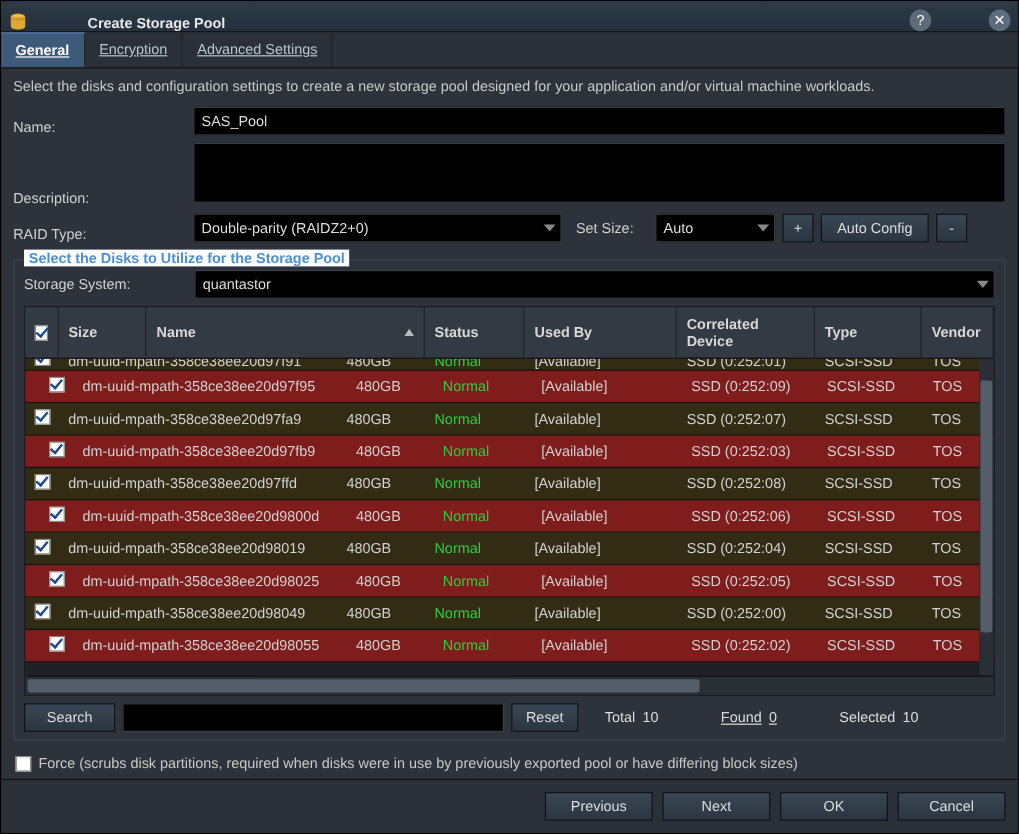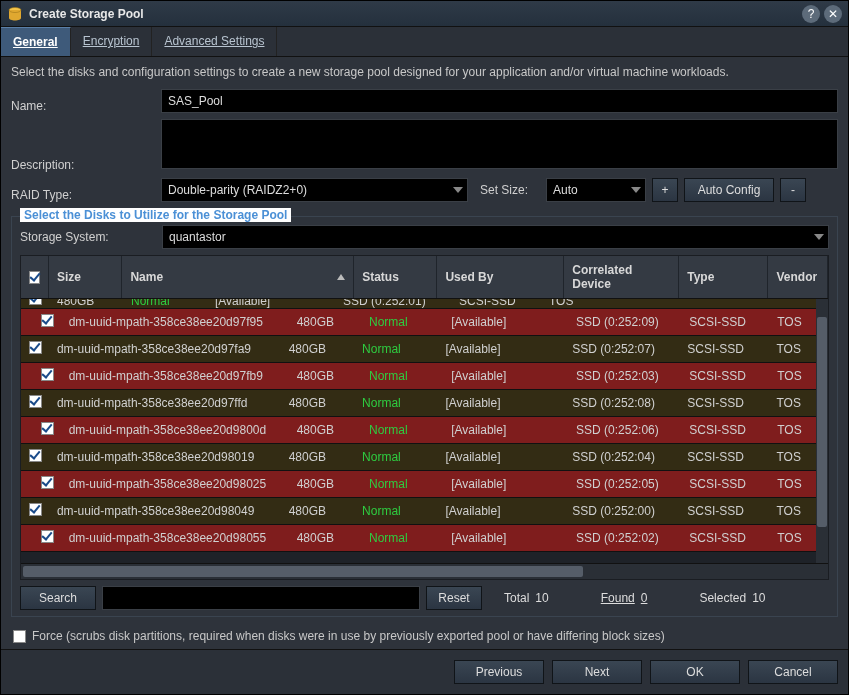--- a/index.html
+++ b/index.html
@@ -1,18 +1,18 @@
 <!DOCTYPE html>
 <html><head>
 <meta charset="utf-8">
 <style>
   * { box-sizing: border-box; margin: 0; padding: 0; }
   html, body { width: 849px; height: 695px; overflow: hidden; font-family: Arial, Helvetica, sans-serif; font-size: 12px; color: #d0d0d0; background: #2a2f37; }
   .window { width: 849px; height: 695px; background: #2e333b; border: 1px solid #000; display: flex; flex-direction: column; }
-  .titlebar { height: 26px; background: linear-gradient(#2f3a47,#24303d); display: flex; align-items: center; padding: 0 6px; border-bottom: 1px solid #111; }
+  .titlebar { height: 26px; background: linear-gradient(#2f3a47,#24303d); display: flex; align-items: flex-end; padding: 0 6px; border-bottom: 1px solid #111; gap: 44px; }
   .titlebar .ticon { width: 16px; height: 16px; margin-right: 6px; }
   .titlebar .title { font-weight: bold; color: #e8e8e8; flex: 1; }
   .titlebar .win-btn { width: 18px; height: 18px; border-radius: 50%; background: #5d6b7a; color: #fff; font-size: 12px; display: flex; align-items: center; justify-content: center; margin-left: 4px; cursor: pointer; }
   .tabs { display: flex; background: #2b3038; border-bottom: 1px solid #111; }
   .tab { padding: 7px 12px; color: #b8c4d0; cursor: pointer; border-right: 1px solid #222; text-decoration: underline; }
   .tab.active { background: #3e5a7a; color: #fff; font-weight: bold; border-top: 1px solid #5a7fa8; }
   .content { flex: 1; padding: 8px 10px 0 10px; display: flex; flex-direction: column; overflow: hidden; }
   .intro { color: #c8c8c8; margin-bottom: 10px; }
   .form-row { display: flex; align-items: flex-end; margin-bottom: 6px; }
   .form-row .label { width: 150px; padding-top: 4px; }
@@ -155,20 +155,21 @@
           <div class="gh col-status">Status</div>
           <div class="gh col-used">Used By</div>
           <div class="gh col-corr">Correlated Device</div>
           <div class="gh col-type">Type</div>
           <div class="gh col-vendor">Vendor</div>
         </div>
         <div class="grid-body">
           <div class="rows" id="rows">
               <div class="row even cut">
                 <div class="cell c-chk"><span class="chk checked"></span></div>
+                <div class="cell c-name">dm-uuid-mpath-358ce38ee20d97f91</div>
                 <div class="cell c-size">480GB</div>
                 <div class="cell c-status">Normal</div>
                 <div class="cell c-used">[Available]</div>
                 <div class="cell c-corr">SSD (0:252:01)</div>
                 <div class="cell c-type">SCSI-SSD</div>
                 <div class="cell c-vendor">TOS</div>
               </div>
               <div class="row odd">
                 <div class="cell c-chk"><span class="chk checked"></span></div>
                 <div class="cell c-name">dm-uuid-mpath-358ce38ee20d97f95</div>

